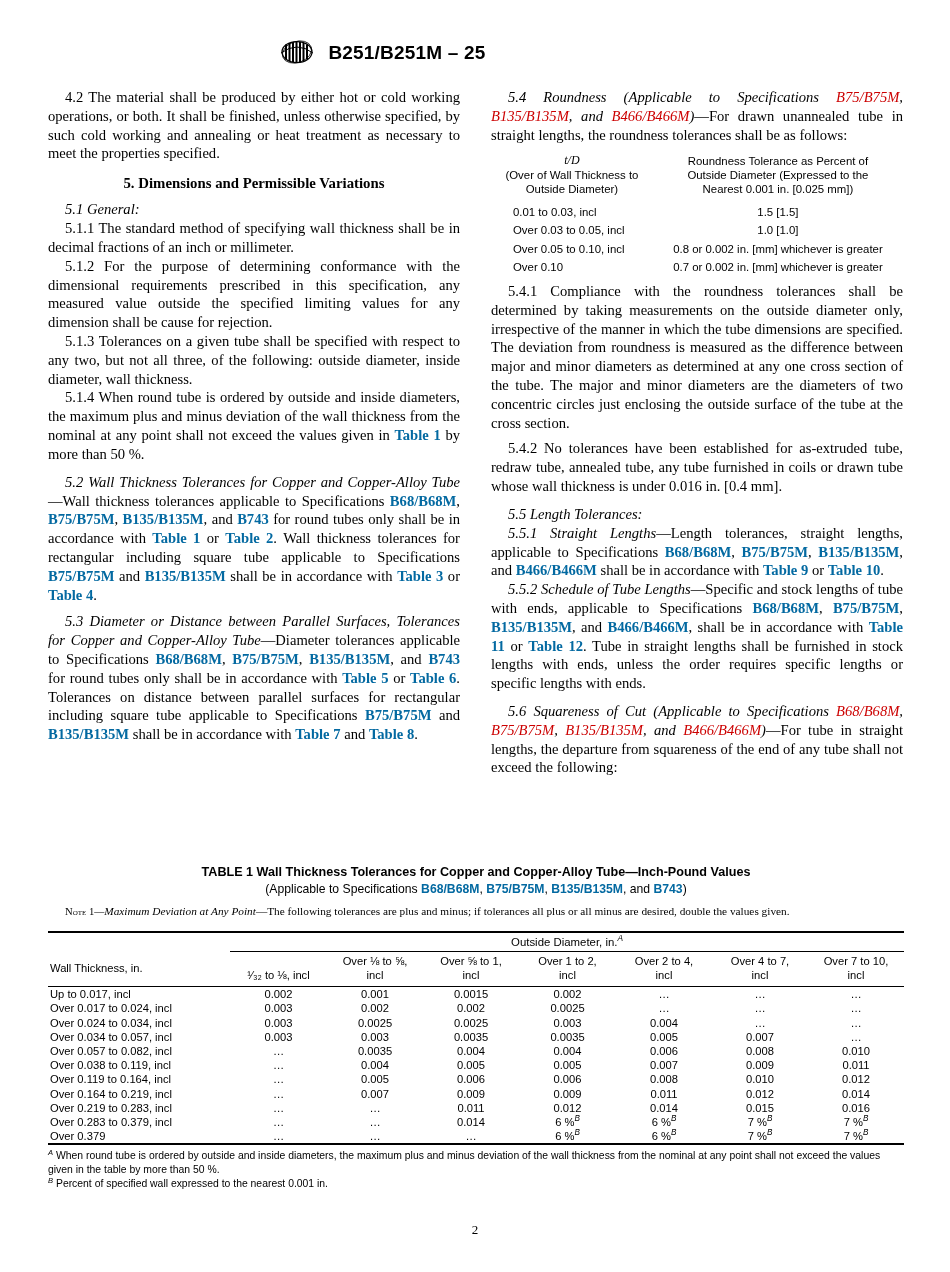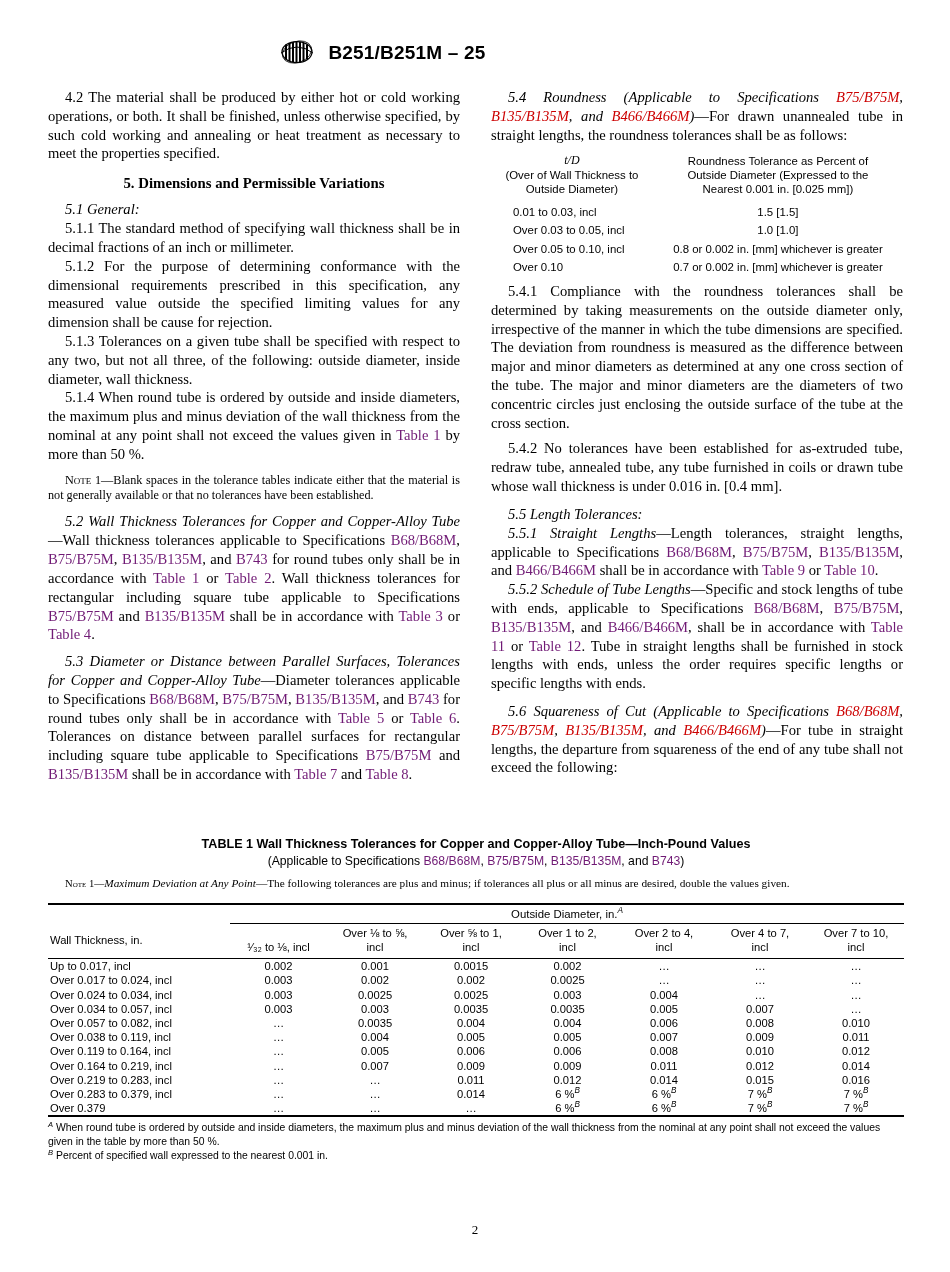--- a/index.html
+++ b/index.html
@@ -69,21 +69,21 @@
   }
   p.ind { text-indent: 17px; }
   .sec-head {
     font-weight: bold;
     font-size: 14.8px;
     margin: 11px 0 7px 0;
     text-indent: 0;
     text-align: center;
   }
   .it { font-style: italic; }
-  .lnk { color: #701a75; }
+  .lnk { color: #0369a1; font-weight: bold; }
   .lnk-i { color: #cc0000; font-style: italic; }
 
   
   p.note {
     font-size: 12.2px;
     line-height: 1.26;
     text-indent: 17px;
     margin-top: 9px;
   }
   .sc {
@@ -125,20 +125,21 @@
     left: 48px;
     top: 836px;
     width: 856px;
   }
   .t1-title {
     font-family: "Liberation Sans", sans-serif;
     font-weight: bold;
     font-size: 12.6px;
     text-align: center;
     line-height: 1.35;
+    margin-top: 28px;
   }
   .t1-subtitle {
     font-family: "Liberation Sans", sans-serif;
     font-weight: normal;
     font-size: 12.2px;
     text-align: center;
     line-height: 1.35;
   }
   .t1-note {
     font-family: "Liberation Serif", serif;
@@ -249,21 +250,20 @@
       <p class="ind it">5.1 General:</p>
 
       <p class="ind">5.1.1 The standard method of specifying wall thickness shall be in decimal fractions of an inch or millimeter.</p>
 
       <p class="ind">5.1.2 For the purpose of determining conformance with the dimensional requirements prescribed in this specification, any measured value outside the specified limiting values for any dimension shall be cause for rejection.</p>
 
       <p class="ind">5.1.3 Tolerances on a given tube shall be specified with respect to any two, but not all three, of the following: outside diameter, inside diameter, wall thickness.</p>
 
       <p class="ind"><span>5.1.4 When round tube is ordered by outside and inside diameters, the maximum plus and minus deviation of the wall thickness from the nominal at any point shall not exceed the values given in </span><span class="lnk">Table 1</span><span> by more than 50 %.</span></p>
 
-      <p class="note"><span class="sc">Note 1</span><span>—Blank spaces in the tolerance tables indicate either that the material is not generally available or that no tolerances have been established.</span></p>
 
       <p class="ind" style="margin-top:9px"><span class="it">5.2 Wall Thickness Tolerances for Copper and Copper-Alloy Tube</span><span>—Wall thickness tolerances applicable to Specifications </span><span class="lnk">B68/B68M</span><span>, </span><span class="lnk">B75/B75M</span><span>, </span><span class="lnk">B135/B135M</span><span>, and </span><span class="lnk">B743</span><span> for round tubes only shall be in accordance with </span><span class="lnk">Table 1</span><span> or </span><span class="lnk">Table 2</span><span>. Wall thickness tolerances for rectangular including square tube applicable to Specifications </span><span class="lnk">B75/B75M</span><span> and </span><span class="lnk">B135/B135M</span><span> shall be in accordance with </span><span class="lnk">Table 3</span><span> or </span><span class="lnk">Table 4</span><span>.</span></p>
 
       <p class="ind" style="margin-top:8px"><span class="it">5.3 Diameter or Distance between Parallel Surfaces, Tolerances for Copper and Copper-Alloy Tube</span><span>—Diameter tolerances applicable to Specifications </span><span class="lnk">B68/B68M</span><span>, </span><span class="lnk">B75/B75M</span><span>, </span><span class="lnk">B135/B135M</span><span>, and </span><span class="lnk">B743</span><span> for round tubes only shall be in accordance with </span><span class="lnk">Table 5</span><span> or </span><span class="lnk">Table 6</span><span>. Tolerances on distance between parallel surfaces for rectangular including square tube applicable to Specifications </span><span class="lnk">B75/B75M</span><span> and </span><span class="lnk">B135/B135M</span><span> shall be in accordance with </span><span class="lnk">Table 7</span><span> and </span><span class="lnk">Table 8</span><span>.</span></p>
 
     </div>
 
     <div class="col">
 
       <p class="ind"><span class="it">5.4 Roundness (Applicable to Specifications </span><span class="lnk-i">B75/B75M</span><span class="it">, </span><span class="lnk-i">B135/B135M</span><span class="it">, and </span><span class="lnk-i">B466/B466M</span><span class="it">)</span><span>—For drawn unannealed tube in straight lengths, the roundness tolerances shall be as follows:</span></p>

